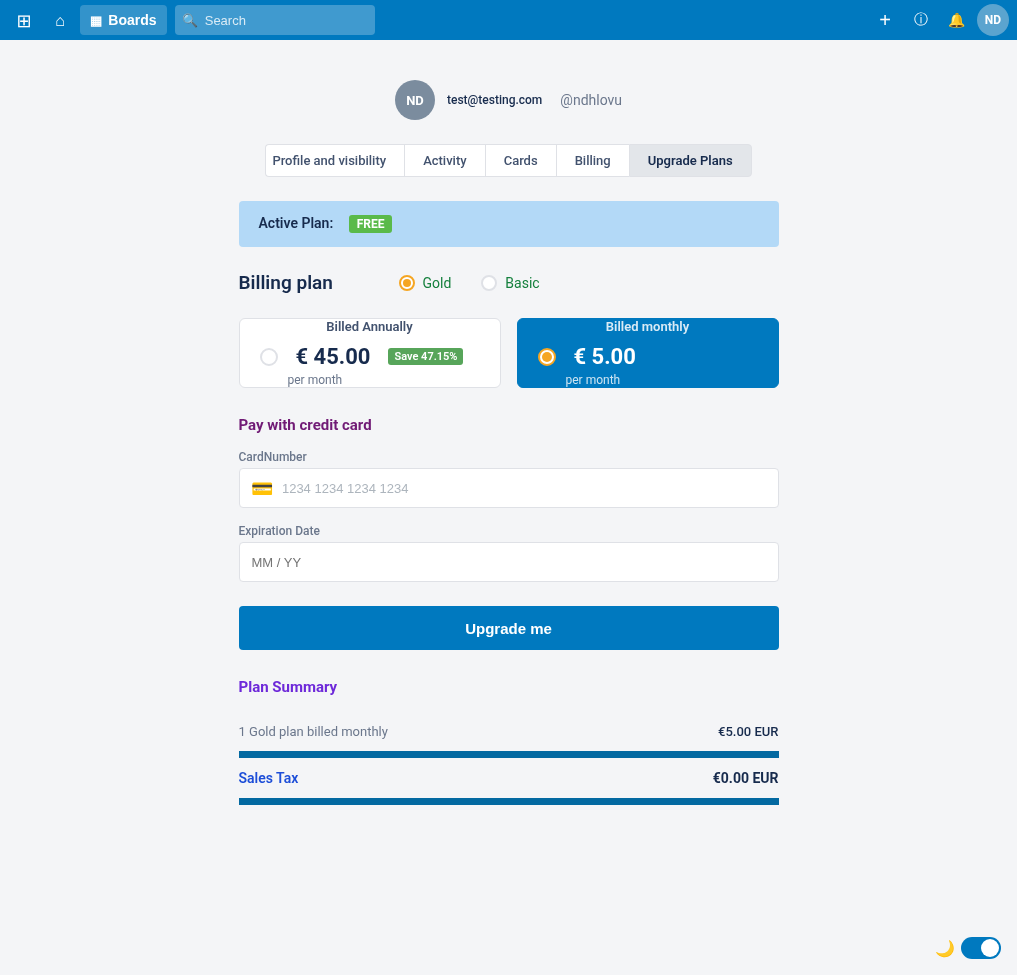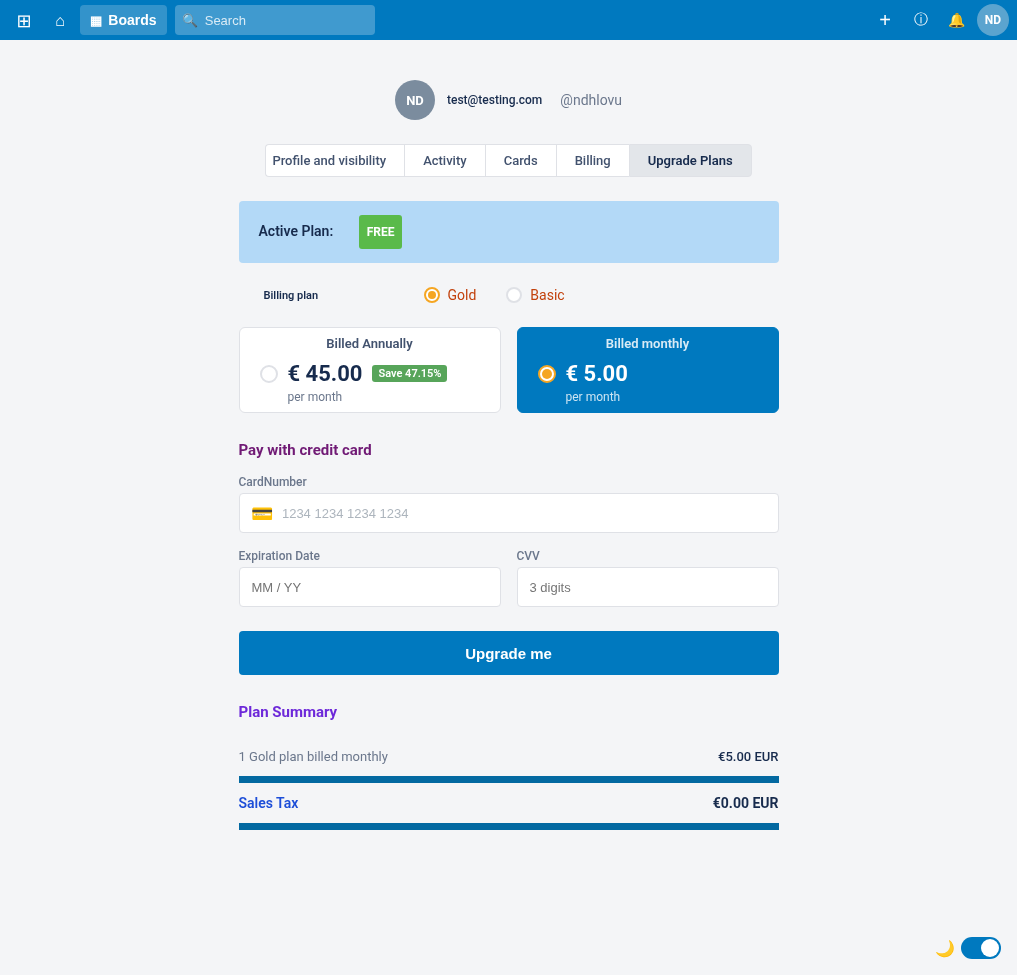--- a/index.html
+++ b/index.html
@@ -146,47 +146,46 @@
       font-size: 14px;
       color: #172b4d;
     }
     .active-plan-banner span.label { font-weight: 600; }
     .active-plan-badge {
       display: inline-block;
       background: #5aba4a;
       color: white;
       font-size: 12px;
       font-weight: 700;
-      padding: 10px 8px;
+      padding: 2px 8px;
       border-radius: 3px;
-      margin-left: 22px;
+      margin-left: 12px;
     }
 
     
     .billing-plan-section {
       display: flex;
       align-items: center;
       gap: 40px;
       margin-bottom: 24px;
     }
     .billing-plan-label {
-      font-size: 11px;
+      font-size: 19px;
       font-weight: 600;
       color: #172b4d;
       min-width: 120px;
-      margin-left: 25px;
     }
     .billing-options {
       display: flex;
       align-items: center;
       gap: 30px;
     }
     .billing-option {
       display: flex; align-items: center; gap: 8px;
-      font-size: 14px; color: #c2410c; cursor: pointer;
+      font-size: 14px; color: #15803d; cursor: pointer;
     }
     .radio-circle {
       width: 16px; height: 16px;
       border-radius: 50%;
       border: 2px solid #dfe1e6;
       background: white;
       display: flex; align-items: center; justify-content: center;
       flex-shrink: 0;
     }
     .radio-circle.selected {
@@ -202,21 +201,21 @@
     
     .plan-cards {
       display: flex;
       gap: 16px;
       margin-bottom: 28px;
     }
     .plan-card {
       flex: 1;
       border: 1px solid #dfe1e6;
       border-radius: 6px;
-      padding: 8px 20px;
+      padding: 0 20px;
       background: white;
       position: relative;
     }
     .plan-card.selected-card {
       background: #0079bf;
       border-color: #0079bf;
       color: white;
     }
     .plan-card-title {
       font-size: 13px;
@@ -224,21 +223,21 @@
       color: #42526e;
       margin-bottom: 10px;
       text-align: center;
     }
     .plan-card.selected-card .plan-card-title {
       color: rgba(255,255,255,0.85);
     }
     .plan-card-price-row {
       display: flex;
       align-items: center;
-      gap: 10px;
+      gap: 18px;
       margin-bottom: 4px;
     }
     .plan-card-radio {
       width: 18px; height: 18px;
       border-radius: 50%;
       border: 2px solid #dfe1e6;
       background: white;
       display: flex; align-items: center; justify-content: center;
       flex-shrink: 0;
       cursor: pointer;
@@ -510,24 +509,20 @@
       <div class="card-number-field">
         <span class="card-icon">💳</span>
         <input type="text" placeholder="1234 1234 1234 1234" style="">
       </div>
 
       <div class="two-fields">
         <div class="field-group">
           <div class="field-label">Expiration Date</div>
           <input type="text" class="field-input" placeholder="MM / YY" style="">
         </div>
-        <div class="field-group">
-          <div class="field-label">CVV</div>
-          <input type="text" class="field-input" placeholder="3 digits" style="">
-        </div>
       </div>
     </div>
 
     
     <button class="upgrade-btn">
       <span>Upgrade me</span>
     </button>
 
     
     <div>

